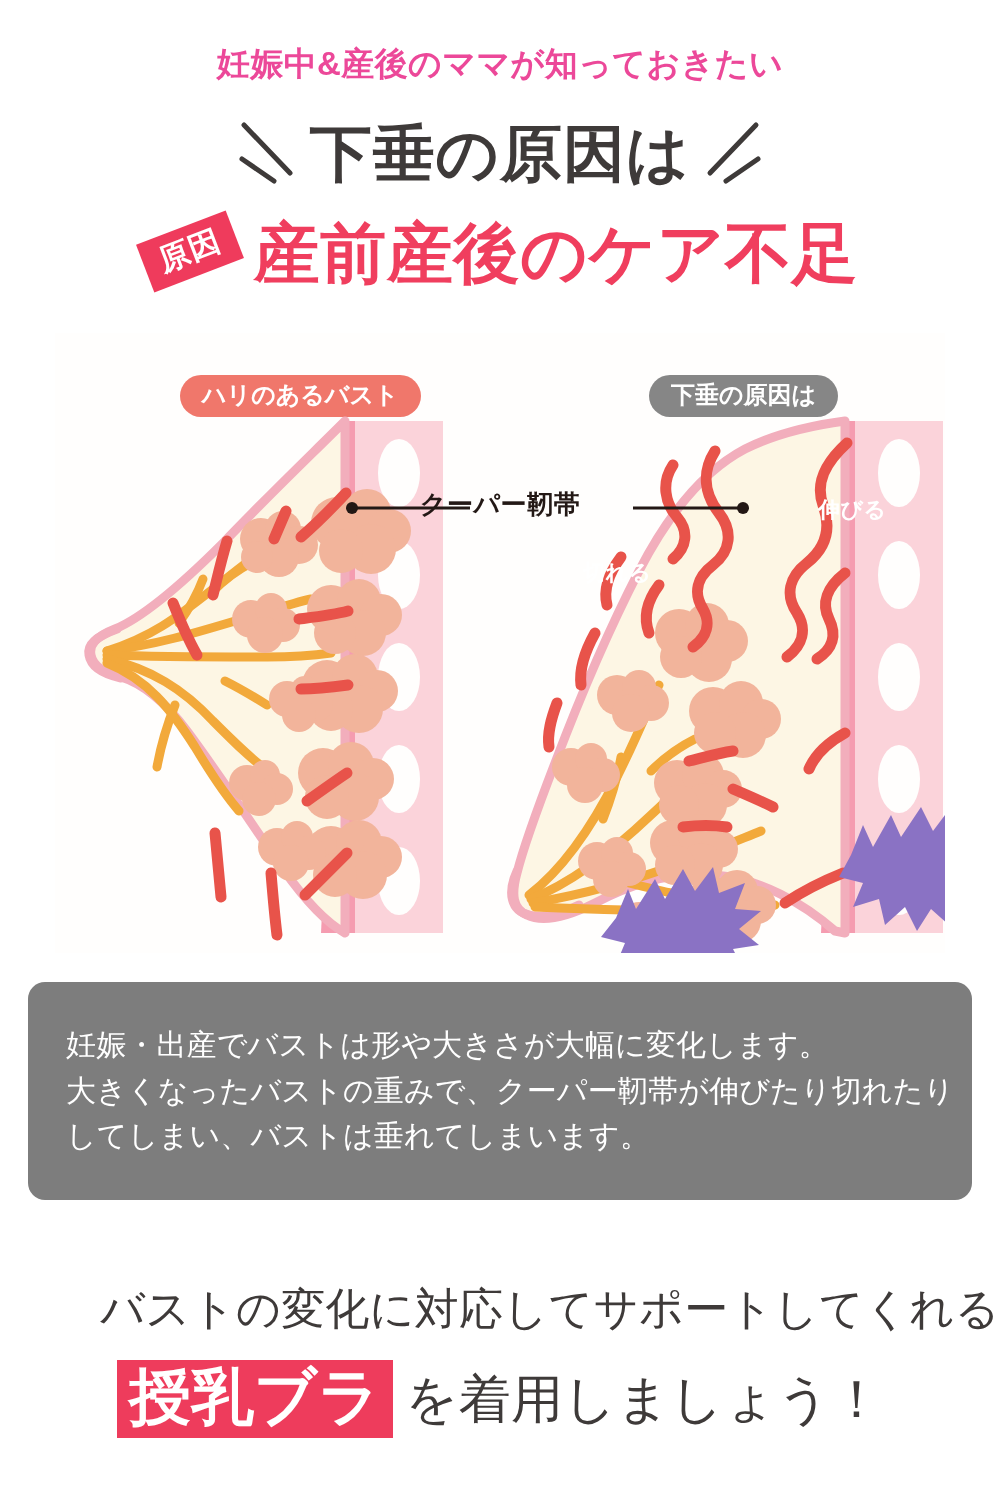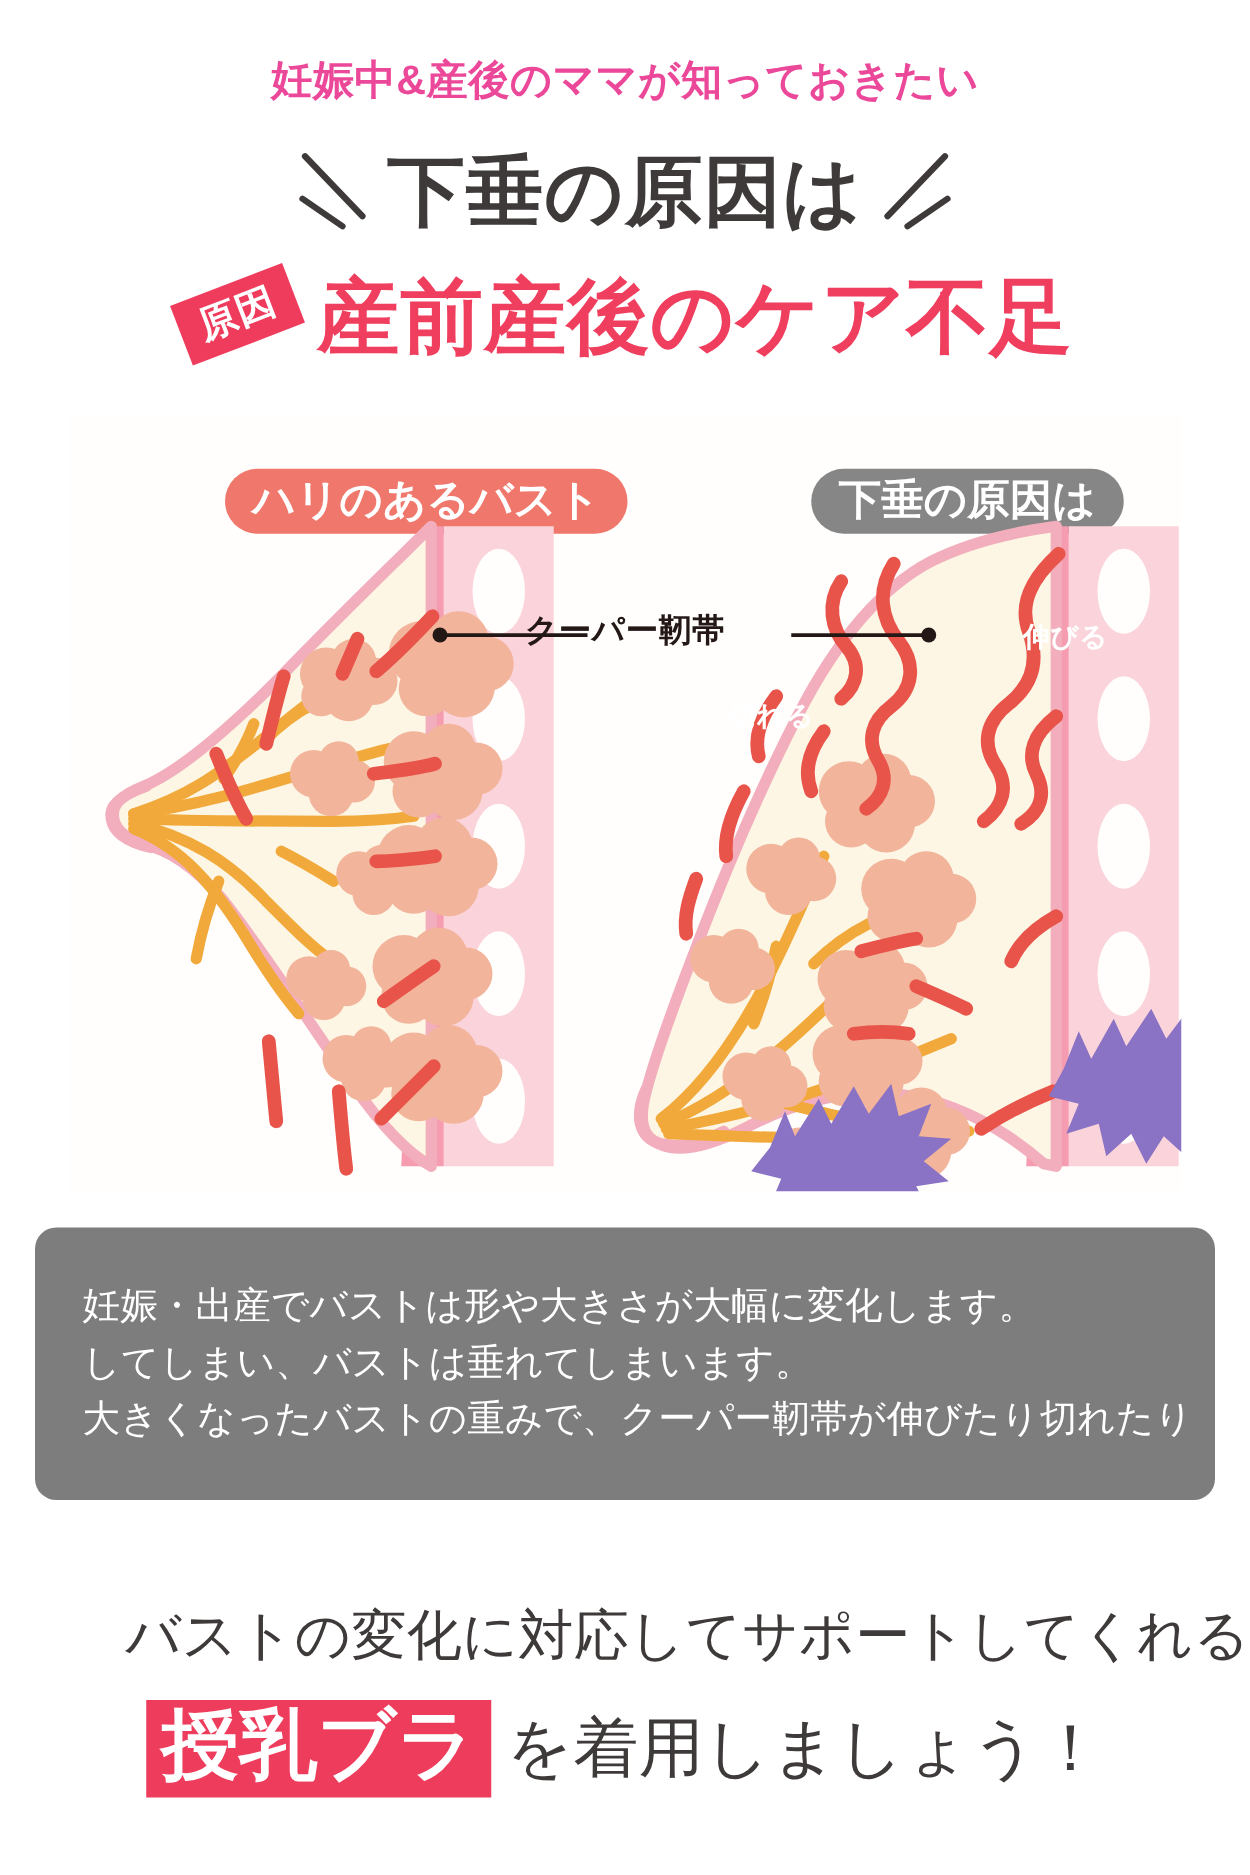--- a/index.html
+++ b/index.html
@@ -98,21 +98,21 @@
     position: absolute;
     top: 333px;
     left: 55px;
     width: 890px;
     height: 620px;
     background: #fffefd;
   }
 
   .badge {
     position: absolute;
-    font-size: 34px;
+    font-size: 24px;
     font-weight: 700;
     color: #ffffff;
     border-radius: 30px;
     padding: 8px 22px 10px 22px;
     line-height: 1;
     white-space: nowrap;
   }
   .badge-firm { background: #f0776b; top: 42px; left: 125px; }
   .badge-sag  { background: #868686; top: 42px; left: 594px; }
 
@@ -508,22 +508,22 @@
 
     <span class="burst-label burst-kireru" style="top:225px;left:528px;">切れる</span>
     <span class="burst-label burst-nobiru" style="top:162px;left:763px;">伸びる</span>
   </div>
 
   <div class="cooper-label">クーパー靭帯</div>
 
   <div class="gray-box"></div>
   <div class="gray-box-text">
     <div>妊娠・出産でバストは形や大きさが大幅に変化します。</div>
+    <div>大きくなったバストの重みで、クーパー靭帯が伸びたり切れたり</div>
     <div>してしまい、バストは垂れてしまいます。</div>
-    <div>大きくなったバストの重みで、クーパー靭帯が伸びたり切れたり</div>
   </div>
 
   <div class="cta-line1">バストの変化に対応してサポートしてくれる</div>
   <div class="cta-line2">
     <span class="cta-highlight">授乳ブラ</span>
     <span class="cta-tail">を着用しましょう！</span>
   </div>
 
 </div>
 

